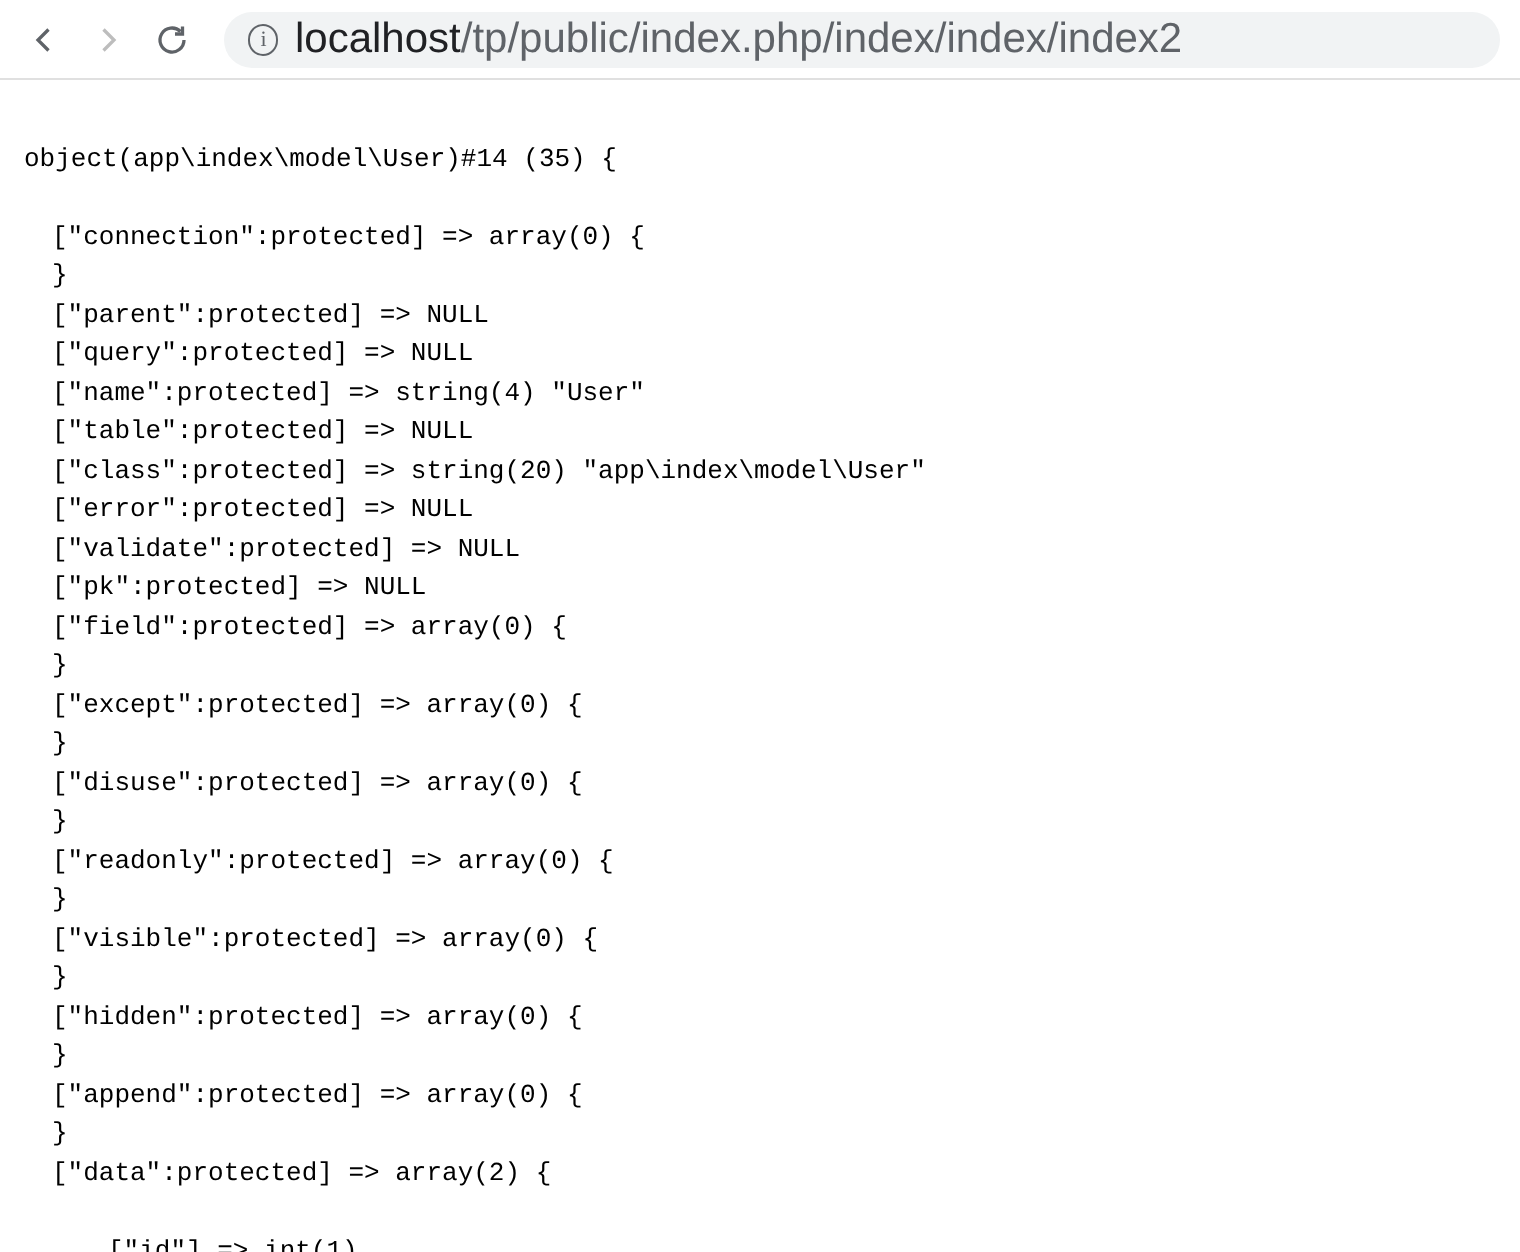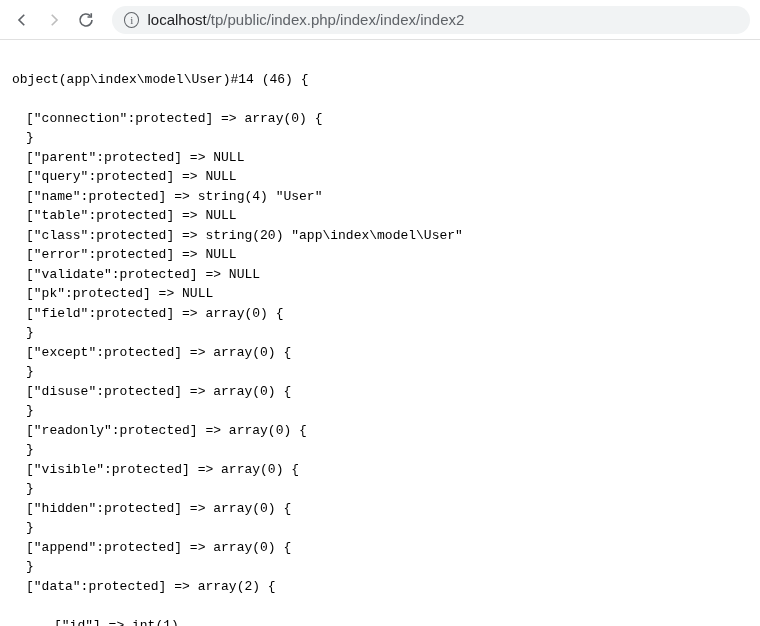--- a/index.html
+++ b/index.html
@@ -46,21 +46,21 @@
       border: 1.3px solid #5f6368;
       border-radius: 50%;
       display: flex;
       align-items: center;
       justify-content: center;
       font-size: 11px;
       color: #5f6368;
       font-family: Georgia, serif;
     }
     .url {
-      font-size: 15px;
+      font-size: 21px;
       color: #202124;
       border: none;
       background: transparent;
       width: 100%;
       outline: none;
     }
     .url .path { color: #5f6368; }
     .content {
       padding: 10px 12px;
       font-family: "Consolas", "Courier New", monospace;
@@ -94,17 +94,17 @@
   </div>
   <div class="addr-bar">
     <span class="info-icon">i</span>
     <span class="url">
       <span>localhost</span><span class="path">/tp/public/index.php/index/index/index2</span>
     </span>
   </div>
 </div>
 
 <div class="content">
-<div>object(app\index\model\User)#14 (46) {</div>
+<div>object(app\index\model\User)#14 (35) {</div>
 <div id="dump-body"><div class="ind1">["connection":protected] =&gt; array(0) {</div><div class="ind1">}</div><div class="ind1">["parent":protected] =&gt; NULL</div><div class="ind1">["query":protected] =&gt; NULL</div><div class="ind1">["name":protected] =&gt; string(4) "User"</div><div class="ind1">["table":protected] =&gt; NULL</div><div class="ind1">["class":protected] =&gt; string(20) "app\index\model\User"</div><div class="ind1">["error":protected] =&gt; NULL</div><div class="ind1">["validate":protected] =&gt; NULL</div><div class="ind1">["pk":protected] =&gt; NULL</div><div class="ind1">["field":protected] =&gt; array(0) {</div><div class="ind1">}</div><div class="ind1">["except":protected] =&gt; array(0) {</div><div class="ind1">}</div><div class="ind1">["disuse":protected] =&gt; array(0) {</div><div class="ind1">}</div><div class="ind1">["readonly":protected] =&gt; array(0) {</div><div class="ind1">}</div><div class="ind1">["visible":protected] =&gt; array(0) {</div><div class="ind1">}</div><div class="ind1">["hidden":protected] =&gt; array(0) {</div><div class="ind1">}</div><div class="ind1">["append":protected] =&gt; array(0) {</div><div class="ind1">}</div><div class="ind1">["data":protected] =&gt; array(2) {</div></div>
 <div class="ind1" id="dump-inner"><div class="ind2">["id"] =&gt; int(1)</div></div>
 
 </div>
 
 </body></html>

